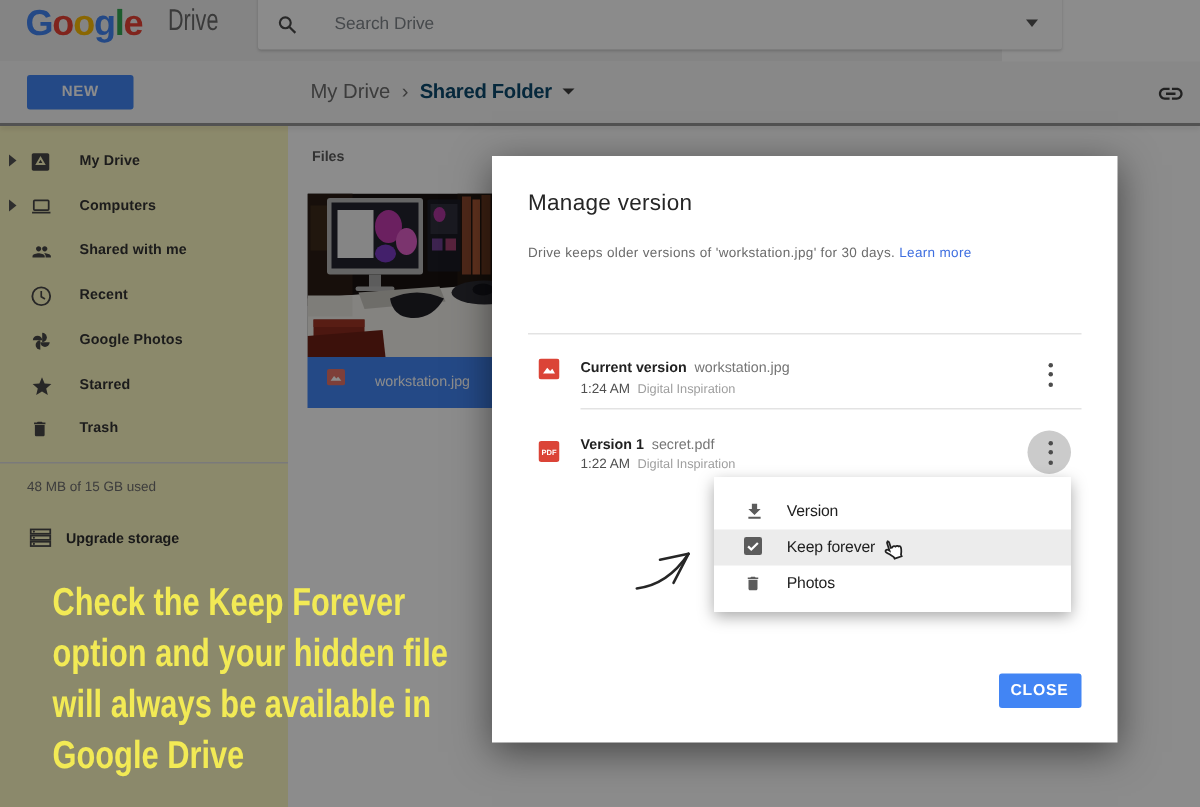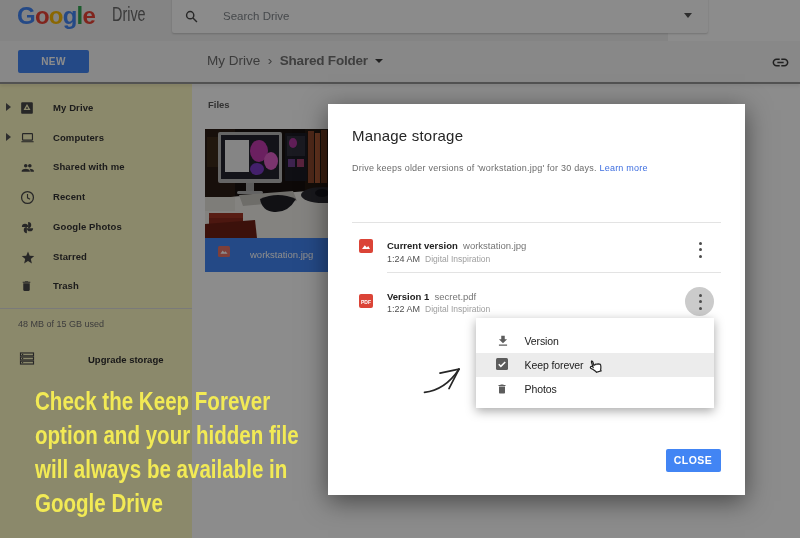--- a/index.html
+++ b/index.html
@@ -13,21 +13,21 @@
   .logo span.b{color:#4285F4}.logo span.r{color:#EA4335}.logo span.y{color:#FBBC05}.logo span.g{color:#34A853}
   .drivetxt { position:absolute; left:112px; top:3px; font-size:20px; color:#6a6a6a; transform:scaleX(0.72); transform-origin:0 0; }
   .searchbox { position:absolute; left:172px; top:-14px; width:536px; height:47px; background:#fdfdfd; border-radius:2px; box-shadow:0 1px 2px rgba(0,0,0,0.18); }
   .searchtxt { position:absolute; left:51px; top:23px; font-size:11.5px; line-height:14px; color:#80868b; }
   .caret1 { position:absolute; left:512px; top:27px; width:0; height:0; border-left:4px solid transparent; border-right:4px solid transparent; border-top:5px solid #555; }
 
   .toolbar { position:absolute; left:0; top:41px; width:800px; height:41px; background:#f7f7f7; }
   .tline { position:absolute; left:0; top:82px; width:800px; height:1.5px; background:#969696; z-index:2; box-shadow:0 2px 3px rgba(0,0,0,0.10); }
   .newbtn { position:absolute; left:18px; top:8.5px; width:71px; height:23px; background:#4285f4; border-radius:2px; color:#fff; font-size:10px; font-weight:bold; text-align:center; line-height:23px; letter-spacing:0.4px; }
   .crumb { position:absolute; left:207px; top:12px; font-size:13.5px; line-height:16px; color:#6e6e6e; }
-  .crumb b { color:#737373; letter-spacing:-0.2px; }
+  .crumb b { color:#0c4a6e; letter-spacing:-0.2px; }
   .caret2 { display:inline-block; width:0; height:0; border-left:4px solid transparent; border-right:4px solid transparent; border-top:4px solid #3c3c3c; margin-left:7px; vertical-align:2px; }
 
   .sidebar { position:absolute; left:0; top:83px; width:192px; height:455px; background:#fef9c3; }
   .srow { position:absolute; left:0; width:192px; height:30px; }
   .srow .tri { position:absolute; left:6px; top:10px; width:0; height:0; border-top:4.5px solid transparent; border-bottom:4.5px solid transparent; border-left:5.5px solid #555; }
   .srow svg { position:absolute; left:20px; top:8px; }
   .srow .lbl { position:absolute; left:53px; top:8px; font-size:9.5px; line-height:14px; color:#333; font-weight:bold; letter-spacing:0.1px; }
   .sdivider { position:absolute; left:0; top:225px; width:192px; height:1px; background:#dedede; }
   .quota { position:absolute; left:18px; top:236px; font-size:9px; color:#6f6f6f; }
   .upg { position:absolute; left:0; top:263px; width:192px; height:30px; }
@@ -159,21 +159,21 @@
             <rect x="2" y="1.5" width="20" height="4.4"></rect>
             <rect x="2" y="7.8" width="20" height="4.4"></rect>
             <rect x="2" y="14.1" width="20" height="4.4"></rect>
           </g>
           <g fill="#484848">
             <circle cx="5.2" cy="3.7" r="1.1"></circle>
             <circle cx="5.2" cy="10" r="1.1"></circle>
             <circle cx="5.2" cy="16.3" r="1.1"></circle>
           </g>
         </svg>
-      <div class="abs" style="left:44px;top:8px;font-size:9.5px;color:#2f2f2f;font-weight:bold;margin-left:44px;">Upgrade storage</div>
+      <div class="abs" style="left:44px;top:8px;font-size:9.5px;color:#2f2f2f;font-weight:bold;">Upgrade storage</div>
     </div>
   </div>
 
   <div class="files-lbl">Files</div>
   <div class="card">
     <svg width="250" height="109" viewBox="0 0 250 109">
       <rect width="250" height="109" fill="#181210"></rect>
       <rect x="0" y="0" width="30" height="75" fill="#2a1d14"></rect>
       <rect x="2" y="8" width="22" height="30" fill="#3d2a1a"></rect>
       <rect x="100" y="0" width="150" height="62" fill="#241812"></rect>
@@ -215,21 +215,21 @@
           <rect width="12" height="11" rx="1.5" fill="#e57368"></rect>
           <path d="M2.4 7.8 L4.7 4.6 L6.3 6.4 L7.4 5.2 L9.6 7.8 Z" fill="#fff"></path>
         </svg>
       <div class="ftxt">workstation.jpg</div>
     </div>
   </div>
 
   <div class="overlay"></div>
 
   <div class="modal">
-    <div class="mtitle">Manage storage</div>
+    <div class="mtitle">Manage version</div>
     <div class="mdesc">Drive keeps older versions of 'workstation.jpg' for 30 days. <a>Learn more</a></div>
     <div class="hr1"></div>
 
     <svg class="ficon" style="top:135px" width="14" height="14" viewBox="0 0 14 14">
         <rect width="14" height="14" rx="2" fill="#db4437"></rect>
         <path d="M3 10 L5.8 6.2 L7.8 8.4 L9.2 6.9 L11 10 Z" fill="#fff"></path>
       </svg>
     <div class="rowname r1n">Current version&nbsp;&nbsp;<span class="sub">workstation.jpg</span></div>
     <div class="rowmeta r1m">1:24 AM&nbsp;&nbsp;<span class="sub">Digital Inspiration</span></div>
     <div class="dots" style="left:366px;top:136px">

